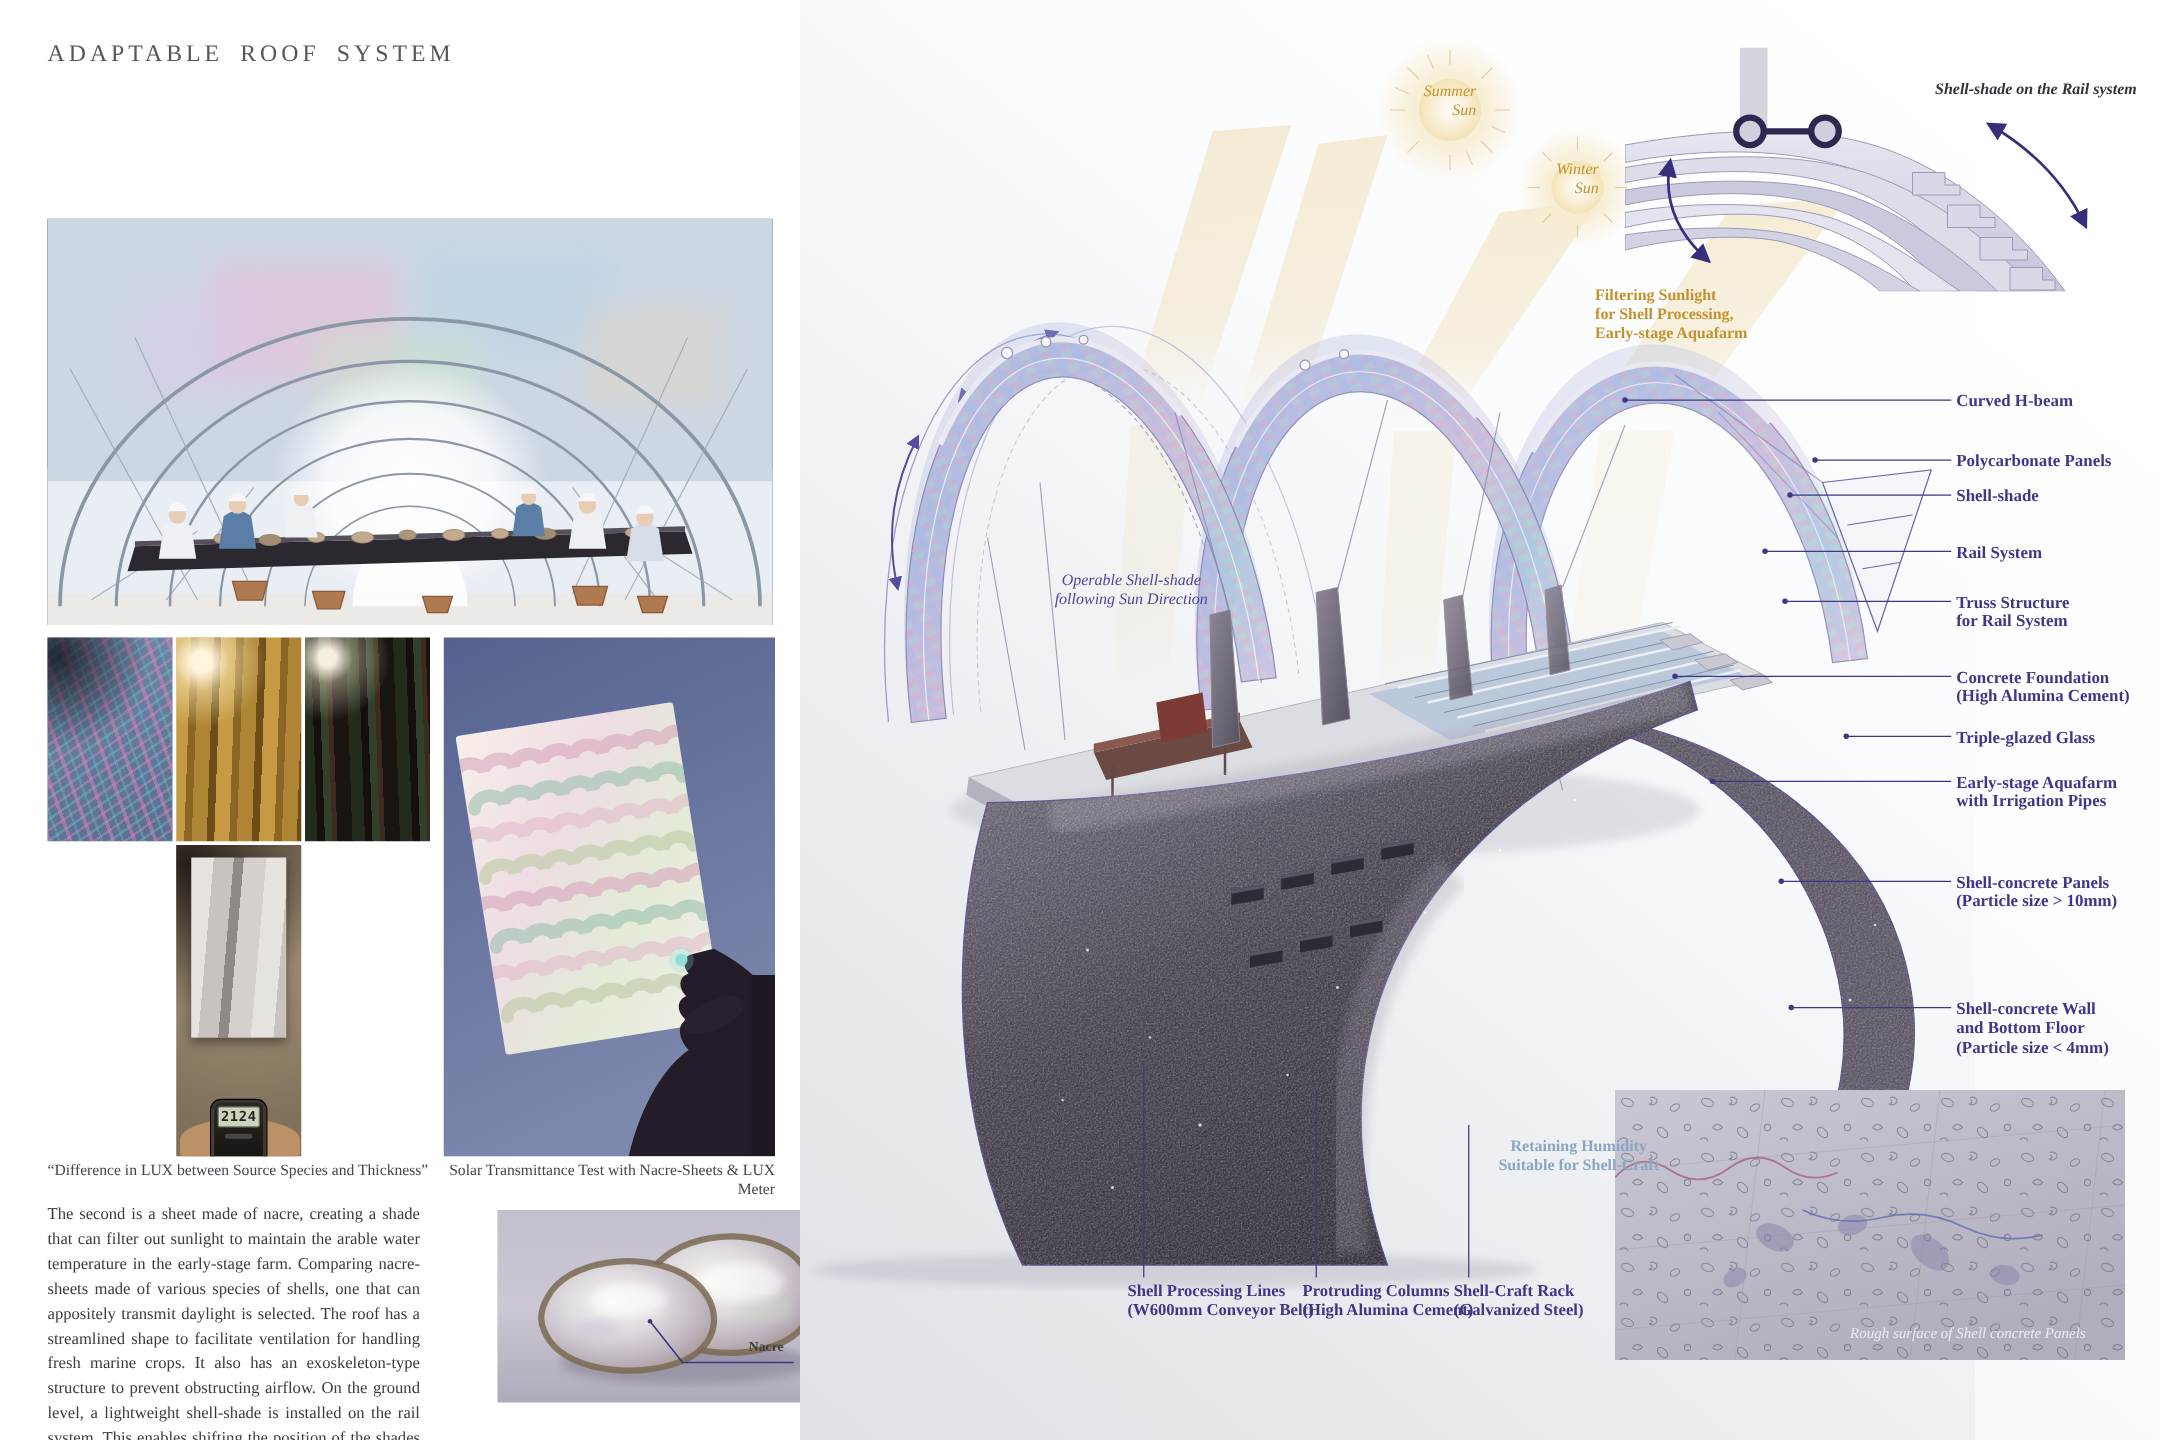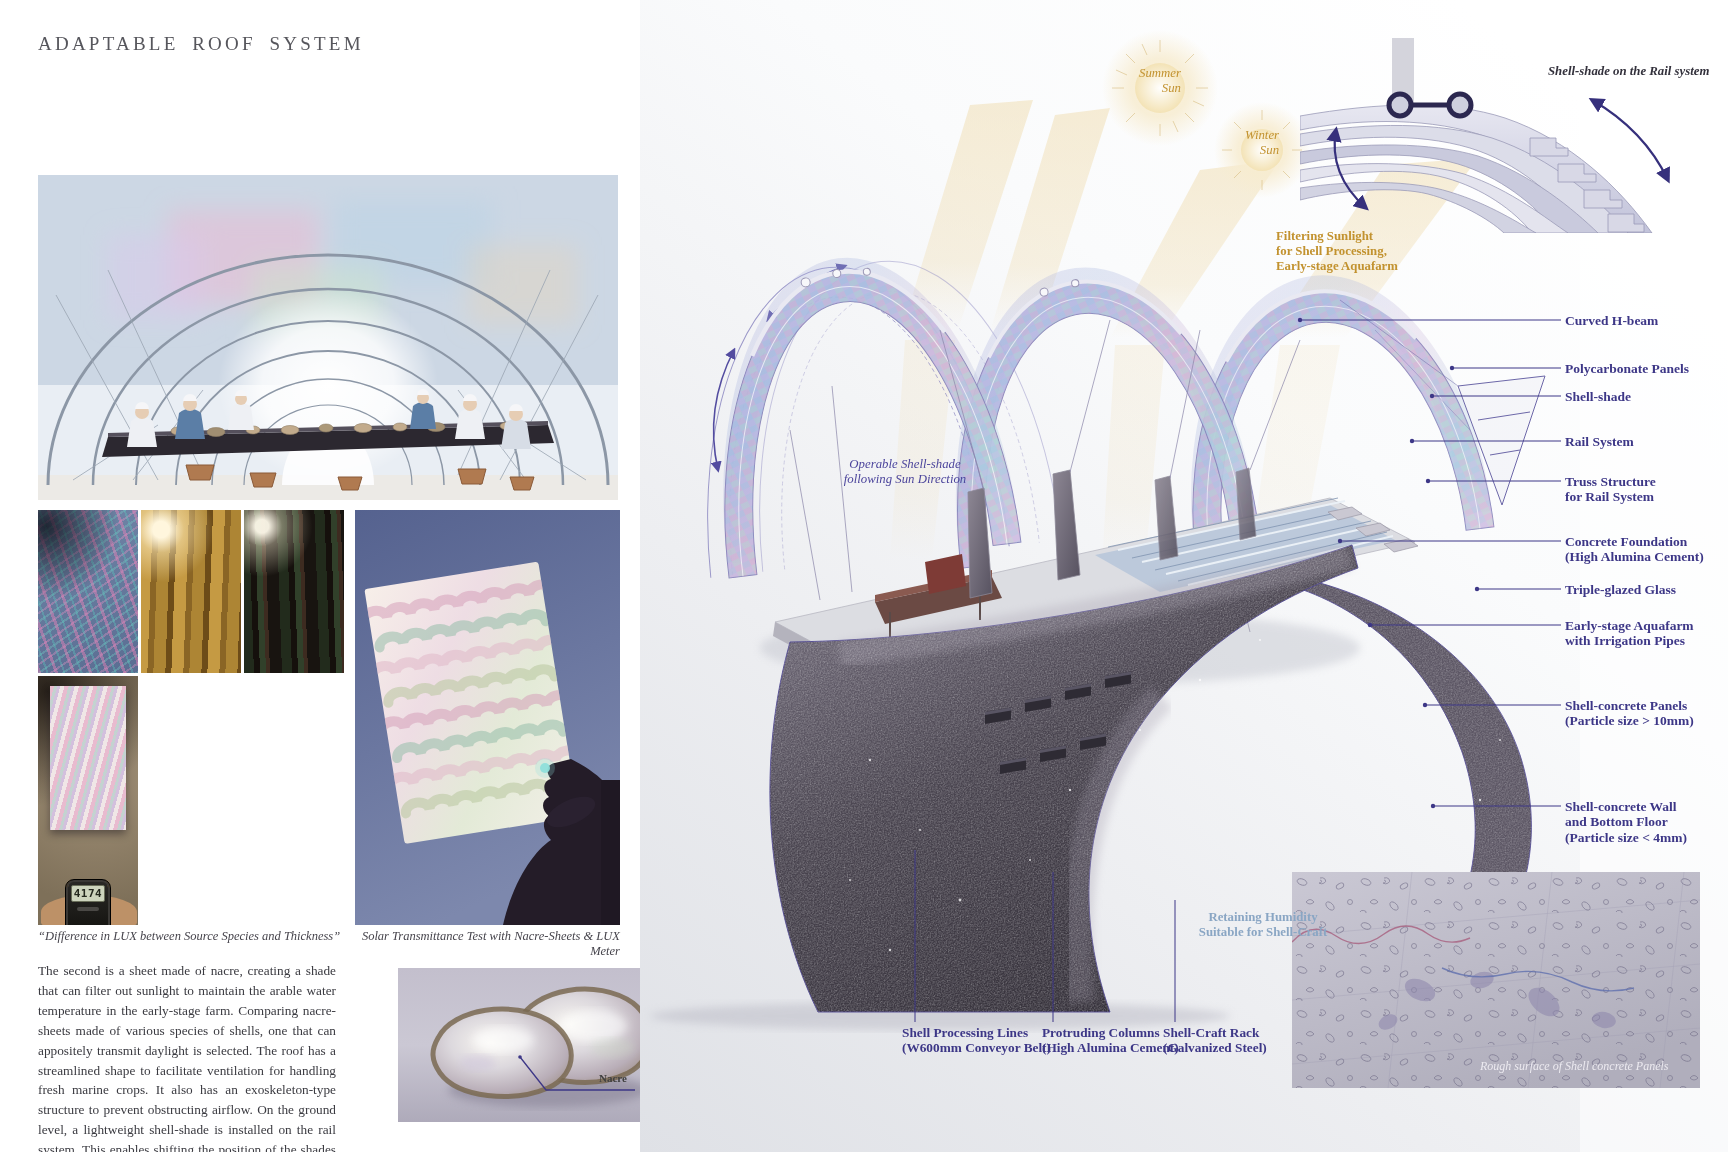--- a/index.html
+++ b/index.html
@@ -41,21 +41,21 @@
   .meter{position:absolute;bottom:0;left:50%;transform:translateX(-50%);width:78px;height:52px}
   .m-hand{position:absolute;left:-8px;bottom:-4px;width:96px;height:34px;background:#bd9167;border-radius:50% 50% 20% 20%}
   .m-body{position:absolute;left:50%;transform:translateX(-50%);bottom:-8px;width:44px;height:52px;
           background:linear-gradient(#2a2926,#141310);border:1.5px solid #000;border-radius:9px 9px 6px 6px;
           box-shadow:inset 0 0 0 2px #3a3835, inset 5px 0 0 -3px #d28a2a, inset -5px 0 0 -3px #d28a2a}
   .m-lcd{position:absolute;top:5px;left:50%;transform:translateX(-50%);width:32px;height:15px;background:#cdd4bd;
          border:1px solid #6a6f5a;border-radius:2px;font:700 11px/15px "DejaVu Sans Mono",monospace;color:#23271d;
          text-align:center;letter-spacing:.5px}
   .m-btn{position:absolute;top:27px;left:50%;transform:translateX(-50%);width:22px;height:4px;background:#4a4845;border-radius:2px}
   
-  .cap{font-style:italic;font-size:12.5px;color:#46444c}
+  .cap{font-size:12.5px;color:#46444c}
   .cap-l{left:38px;top:929px;width:330px}
   .cap-r{left:355px;top:929px;width:265px;text-align:right}
   .body-text{left:38px;top:961px;width:298px;font-size:13.3px;line-height:19.9px;text-align:justify;color:#3a3a40}
   .nacre-label{left:599px;top:1072px;font-size:11px;font-weight:600;color:#404040}
   
   .ann{position:absolute;white-space:pre-line;line-height:15px;font-size:12.8px}
   .gold{color:#c2922f;font-style:italic;text-align:right;transform:translateX(-50%)}
   .gold2{color:#c2922f;font-weight:600;transform:translateX(-50%)}
   .indigo-i{color:#4c459c;font-style:italic;text-align:center;transform:translateX(-50%)}
   .humid{color:#8aa6c4;font-weight:600;text-align:center;transform:translateX(-50%)}
@@ -171,26 +171,26 @@
         <path d="M300,302 h24 l-4,13 h-16 z"></path>
           <path d="M420,294 h28 l-4,15 h-20 z"></path>
           <path d="M472,302 h24 l-4,13 h-16 z"></path>
       </g>
     </svg>
   </div>
 
   <div class="photo g1 pa"></div>
   <div class="photo g2 pb"></div>
   <div class="photo g3 pc"></div>
-  <div class="photo g4 cork">
-    <div class="sheet sh-d"></div>
+  <div class="photo g5 cork">
+    <div class="sheet sh-e"></div>
     <div class="meter">
       <div class="m-hand"></div>
       <div class="m-body">
-        <div class="m-lcd">4174</div>
+        <div class="m-lcd">2124</div>
         <div class="m-btn"></div>
       </div>
     </div>
   </div>
 
   <div class="photo ph-tall">
     <svg width="265" height="415" viewBox="0 0 265 415">
       <defs>
         <linearGradient id="sky" x1="0" y1="0" x2=".3" y2="1">
           <stop offset="0" stop-color="#55628f"></stop>

